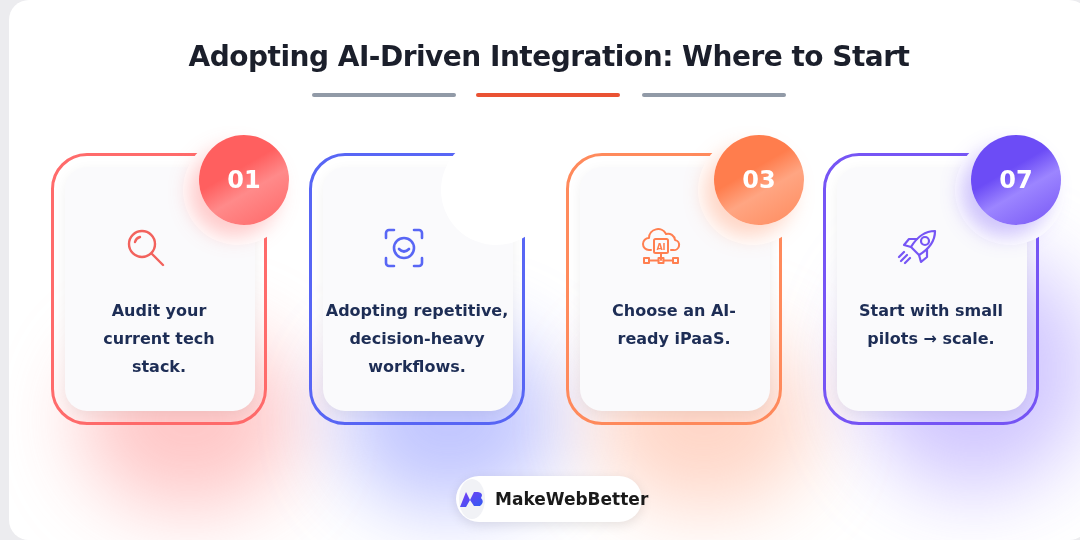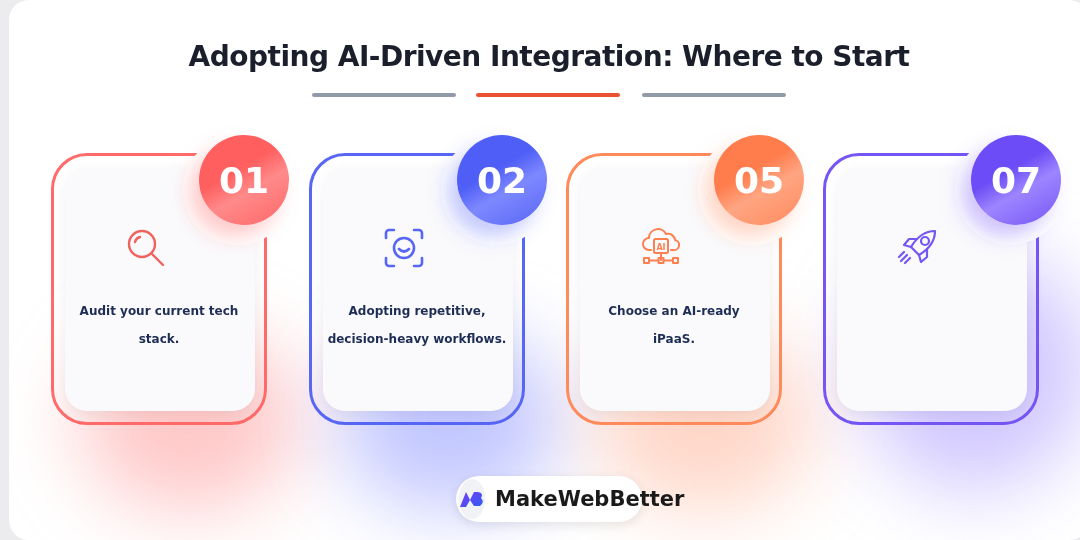--- a/index.html
+++ b/index.html
@@ -35,40 +35,40 @@
     background: #fafafc; border-radius: 22px;
     box-shadow: 0 4px 14px rgba(0,0,0,0.06);
   }
   .notch {
     position: absolute; left: 132px; top: -18px; width: 110px; height: 110px;
     border-radius: 50%; background: #ffffff;
   }
   .badge {
     position: absolute; left: 148px; top: -18px; width: 90px; height: 90px;
     border-radius: 50%; display: flex; align-items: center; justify-content: center;
-    color: #ffffff; font-family: "DejaVu Sans", sans-serif; font-weight: bold; font-size: 36px;
+    color: #ffffff; font-family: "DejaVu Sans", sans-serif; font-weight: bold; font-size: 24px;
   }
   .icon { position: absolute; left: 0; width: 189px; top: 70px; height: 50px; display: flex; justify-content: center; align-items: center; }
   .desc {
     position: absolute; left: 0; width: 216px; top: 144px; text-align: center;
-    font-family: "DejaVu Sans", sans-serif; font-weight: bold; font-size: 12px;
+    font-family: "DejaVu Sans", sans-serif; font-weight: bold; font-size: 16px;
     line-height: 28px; color: #1d2d55; padding: 0 10px;
   }
 
   .brand {
     position: absolute; left: 447px; top: 476px; width: 186px; height: 46px;
     background: #ffffff; border-radius: 23px;
     box-shadow: 0 3px 12px rgba(0,0,0,0.10);
     display: flex; align-items: center;
   }
   .brand-logo {
     width: 40px; height: 40px; border-radius: 50%; background: #f1f2f6;
     margin-left: 3px; display: flex; align-items: center; justify-content: center;
   }
-  .brand-name { margin-left: 10px; font-family: "DejaVu Sans", sans-serif; font-weight: bold; font-size: 21px; color: #1a1a1a; }
+  .brand-name { margin-left: 10px; font-family: "DejaVu Sans", sans-serif; font-weight: bold; font-size: 17px; color: #1a1a1a; }
 </style>
 </head>
 <body>
 
 <div class="canvas">
 
   <div class="glow" style="left:70px;top:330px;width:220px;height:180px;background:#ff9a9a;"></div>
   <div class="glow" style="left:330px;top:330px;width:220px;height:180px;background:#8f98ff;"></div>
   <div class="glow" style="left:585px;top:330px;width:220px;height:180px;background:#ffb59a;"></div>
   <div class="glow" style="left:850px;top:250px;width:230px;height:240px;background:#aa98ff;"></div>
@@ -90,39 +90,38 @@
         <path d="M12 17 A7 7 0 0 1 17 12"></path>
       </svg>
     </div>
     <div class="desc" style="padding:0 28px;">Audit your current tech stack.</div>
   </div>
 
   <div class="step" style="left:300px;">
     <div class="frame" style="border-color:#5866f5;"></div>
     <div class="inner"></div>
     <div class="notch"></div>
-    <div class="badge" style="background:linear-gradient(150deg,#4f5ef7 40%,#7d88ff 60%,#5866f5);box-shadow:-10px 12px 20px rgba(88,102,245,0.35);">02</div>
     <div class="icon">
       <svg width="44" height="44" viewBox="0 0 44 44" fill="none" stroke="#5866f5" stroke-width="2.6" stroke-linecap="round">
         <path d="M4 12 V7 A3 3 0 0 1 7 4 H12"></path>
         <path d="M32 4 H37 A3 3 0 0 1 40 7 V12"></path>
         <path d="M40 32 V37 A3 3 0 0 1 37 40 H32"></path>
         <path d="M12 40 H7 A3 3 0 0 1 4 37 V32"></path>
         <circle cx="22" cy="22" r="10"></circle>
         <path d="M17 23 Q22 28 27 23"></path>
       </svg>
     </div>
     <div class="desc">Adopting repetitive, decision-heavy workflows.</div>
   </div>
 
   <div class="step" style="left:557px;">
     <div class="frame" style="border-color:#ff8a5c;"></div>
     <div class="inner"></div>
     <div class="notch"></div>
-    <div class="badge" style="background:linear-gradient(150deg,#ff7d4d 40%,#ffa582 60%,#ff8a5c);box-shadow:-10px 12px 20px rgba(255,138,92,0.35);">05</div>
+    <div class="badge" style="background:linear-gradient(150deg,#ff7d4d 40%,#ffa582 60%,#ff8a5c);box-shadow:-10px 12px 20px rgba(255,138,92,0.35);">03</div>
     <div class="icon">
       <svg width="44" height="44" viewBox="0 0 44 44" fill="none" stroke="#ff7f50" stroke-width="2" stroke-linecap="round" stroke-linejoin="round">
         <path d="M12 24 H10 A6 6 0 0 1 10 12 A9 9 0 0 1 27 8 A7 7 0 0 1 36 14 A5 5 0 0 1 34 24 H32"></path>
         <rect x="15" y="13" width="14" height="14" rx="1.5"></rect>
         <text x="22" y="24" text-anchor="middle" font-family="DejaVu Sans, sans-serif" font-size="8" font-weight="bold" fill="#ff7f50" stroke="none">AI</text>
         <path d="M22 27 V34"></path>
         <rect x="5" y="32" width="5" height="5"></rect>
         <rect x="19.5" y="32" width="5" height="5"></rect>
         <rect x="34" y="32" width="5" height="5"></rect>
         <path d="M10 34.5 H19.5 M24.5 34.5 H34"></path>
@@ -138,20 +137,21 @@
     <div class="badge" style="background:linear-gradient(150deg,#6c4cf6 40%,#9c85ff 60%,#7655f5);box-shadow:-10px 12px 20px rgba(118,85,245,0.35);">07</div>
     <div class="icon">
       <svg width="46" height="46" viewBox="0 0 46 46" fill="none" stroke="#7655f5" stroke-width="2.2" stroke-linecap="round" stroke-linejoin="round">
         <path d="M40 6 C30 6 22 12 16 22 L24 30 C34 24 40 16 40 6 Z"></path>
         <circle cx="30" cy="16" r="4"></circle>
         <path d="M16 22 L9 20 L14 14 L22 14"></path>
         <path d="M24 30 L26 37 L32 32 L32 24"></path>
         <path d="M12 30 L6 36 M15 33 L10 38 M9 27 L4 32"></path>
       </svg>
     </div>
+    <div class="desc" style="padding:0 22px;">Start with small pilots → scale.</div>
   </div>
 
   <div class="brand">
     <div class="brand-logo">
       <svg width="26" height="20" viewBox="0 0 26 20">
         <defs>
           <linearGradient id="lg" x1="0" y1="0" x2="1" y2="1">
             <stop offset="0" stop-color="#7b3cf5"></stop>
             <stop offset="1" stop-color="#2f5cf2"></stop>
           </linearGradient>

